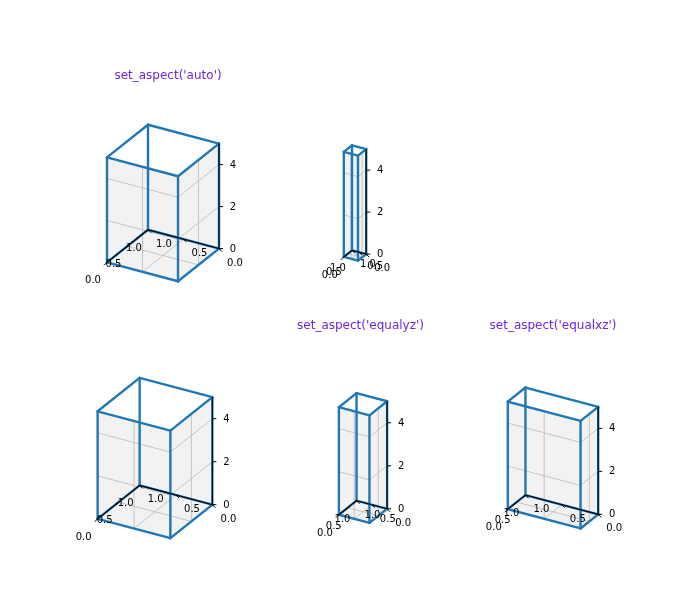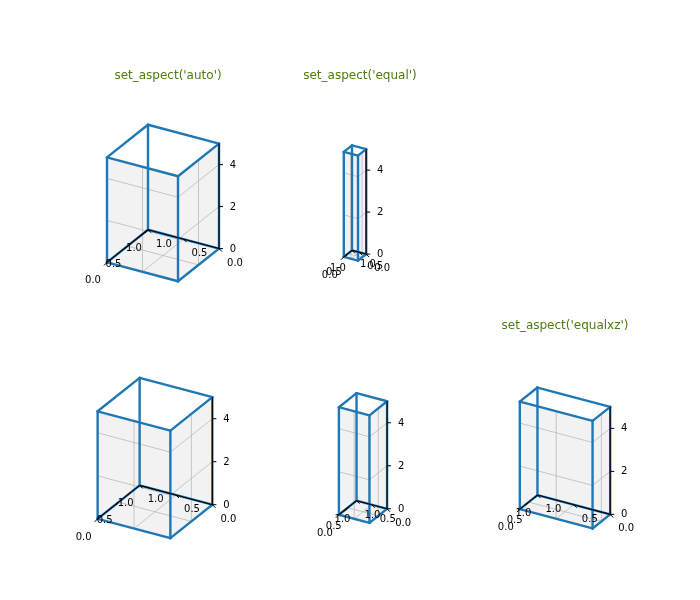--- a/index.html
+++ b/index.html
@@ -19,21 +19,21 @@
     position: absolute;
   }
   .subplot-title {
     position: absolute;
     left: 0;
     top: 0;
     width: 100%;
     text-align: center;
     font-family: "DejaVu Sans", sans-serif;
     font-size: 12px;
-    color: #4d7c0f;
+    color: #6d28d9;
     white-space: nowrap;
   }
   .axes3d {
     position: absolute;
     left: 0;
     top: 0;
     overflow: visible;
   }
   .tick-label {
     font-family: "DejaVu Sans", sans-serif;
@@ -111,21 +111,20 @@
           <line x1="166.01" y1="180.58" x2="170.01" y2="180.58" stroke="#000000" stroke-width="1"></line>
           <text x="180.01" y="180.58" text-anchor="middle" class="tick-label">0</text>
           <line x1="166.01" y1="138.59" x2="170.01" y2="138.59" stroke="#000000" stroke-width="1"></line>
           <text x="180.01" y="138.59" text-anchor="middle" class="tick-label">2</text>
           <line x1="166.01" y1="96.61" x2="170.01" y2="96.61" stroke="#000000" stroke-width="1"></line>
           <text x="180.01" y="96.61" text-anchor="middle" class="tick-label">4</text>
         </g>
       </svg>
     </div>
     <div class="subplot" style="left: 245px; top: 68px; width: 230px; height: 215px;">
-      <div class="subplot-title">set_aspect('equal')</div>
       <svg class="axes3d" width="230" height="215" viewBox="0 0 230 215">
         <g>
           <polygon points="98.80,188.86 107.00,182.33 121.20,186.10 113.00,192.63" fill="#f2f2f2" stroke="none" stroke-width="0"></polygon>
           <polygon points="98.80,188.86 113.00,192.63 113.00,87.67 98.80,83.90" fill="#f2f2f2" stroke="none" stroke-width="0"></polygon>
           <polygon points="113.00,192.63 121.20,186.10 121.20,81.14 113.00,87.67" fill="#f2f2f2" stroke="none" stroke-width="0"></polygon>
         </g>
         <g stroke="#b0b0b0" stroke-width="0.8" fill="none" opacity="0.85">
           <line x1="98.80" y1="188.86" x2="113.00" y2="192.63"></line>
           <line x1="102.90" y1="185.59" x2="117.10" y2="189.37"></line>
           <line x1="107.00" y1="182.33" x2="121.20" y2="186.10"></line>
@@ -248,20 +247,21 @@
           <line x1="172.37" y1="186.69" x2="176.37" y2="186.69" stroke="#000000" stroke-width="1"></line>
           <text x="186.37" y="186.69" text-anchor="middle" class="tick-label">0</text>
           <line x1="172.37" y1="143.68" x2="176.37" y2="143.68" stroke="#000000" stroke-width="1"></line>
           <text x="186.37" y="143.68" text-anchor="middle" class="tick-label">2</text>
           <line x1="172.37" y1="100.67" x2="176.37" y2="100.67" stroke="#000000" stroke-width="1"></line>
           <text x="186.37" y="100.67" text-anchor="middle" class="tick-label">4</text>
         </g>
       </svg>
     </div>
     <div class="subplot" style="left: 253px; top: 318px; width: 215px; height: 240px;">
+      <div class="subplot-title">set_aspect('equalyz')</div>
       <svg class="axes3d" width="215" height="240" viewBox="0 0 215 240">
         <g>
           <polygon points="85.90,196.73 103.54,182.68 134.10,190.79 116.46,204.84" fill="#f2f2f2" stroke="none" stroke-width="0"></polygon>
           <polygon points="85.90,196.73 116.46,204.84 116.46,97.32 85.90,89.21" fill="#f2f2f2" stroke="none" stroke-width="0"></polygon>
           <polygon points="116.46,204.84 134.10,190.79 134.10,83.27 116.46,97.32" fill="#f2f2f2" stroke="none" stroke-width="0"></polygon>
         </g>
         <g stroke="#b0b0b0" stroke-width="0.8" fill="none" opacity="0.85">
           <line x1="85.90" y1="196.73" x2="116.46" y2="204.84"></line>
           <line x1="94.72" y1="189.70" x2="125.28" y2="197.82"></line>
           <line x1="103.54" y1="182.68" x2="134.10" y2="190.79"></line>
@@ -315,21 +315,21 @@
           <text x="150.10" y="204.79" text-anchor="middle" class="tick-label">0.0</text>
           <line x1="134.10" y1="190.79" x2="138.10" y2="190.79" stroke="#000000" stroke-width="1"></line>
           <text x="148.10" y="190.79" text-anchor="middle" class="tick-label">0</text>
           <line x1="134.10" y1="147.78" x2="138.10" y2="147.78" stroke="#000000" stroke-width="1"></line>
           <text x="148.10" y="147.78" text-anchor="middle" class="tick-label">2</text>
           <line x1="134.10" y1="104.77" x2="138.10" y2="104.77" stroke="#000000" stroke-width="1"></line>
           <text x="148.10" y="104.77" text-anchor="middle" class="tick-label">4</text>
         </g>
       </svg>
     </div>
-    <div class="subplot" style="left: 450px; top: 318px; width: 230px; height: 240px;">
+    <div class="subplot" style="left: 438px; top: 318px; width: 230px; height: 240px;">
       <div class="subplot-title">set_aspect('equalxz')</div>
       <svg class="axes3d" width="230" height="240" viewBox="0 0 230 240">
         <g>
           <polygon points="69.81,191.13 87.45,177.07 160.19,196.39 142.55,210.45" fill="#f2f2f2" stroke="none" stroke-width="0"></polygon>
           <polygon points="69.81,191.13 142.55,210.45 142.55,102.93 69.81,83.61" fill="#f2f2f2" stroke="none" stroke-width="0"></polygon>
           <polygon points="142.55,210.45 160.19,196.39 160.19,88.87 142.55,102.93" fill="#f2f2f2" stroke="none" stroke-width="0"></polygon>
         </g>
         <g stroke="#b0b0b0" stroke-width="0.8" fill="none" opacity="0.85">
           <line x1="69.81" y1="191.13" x2="142.55" y2="210.45"></line>
           <line x1="78.63" y1="184.10" x2="151.37" y2="203.42"></line>

